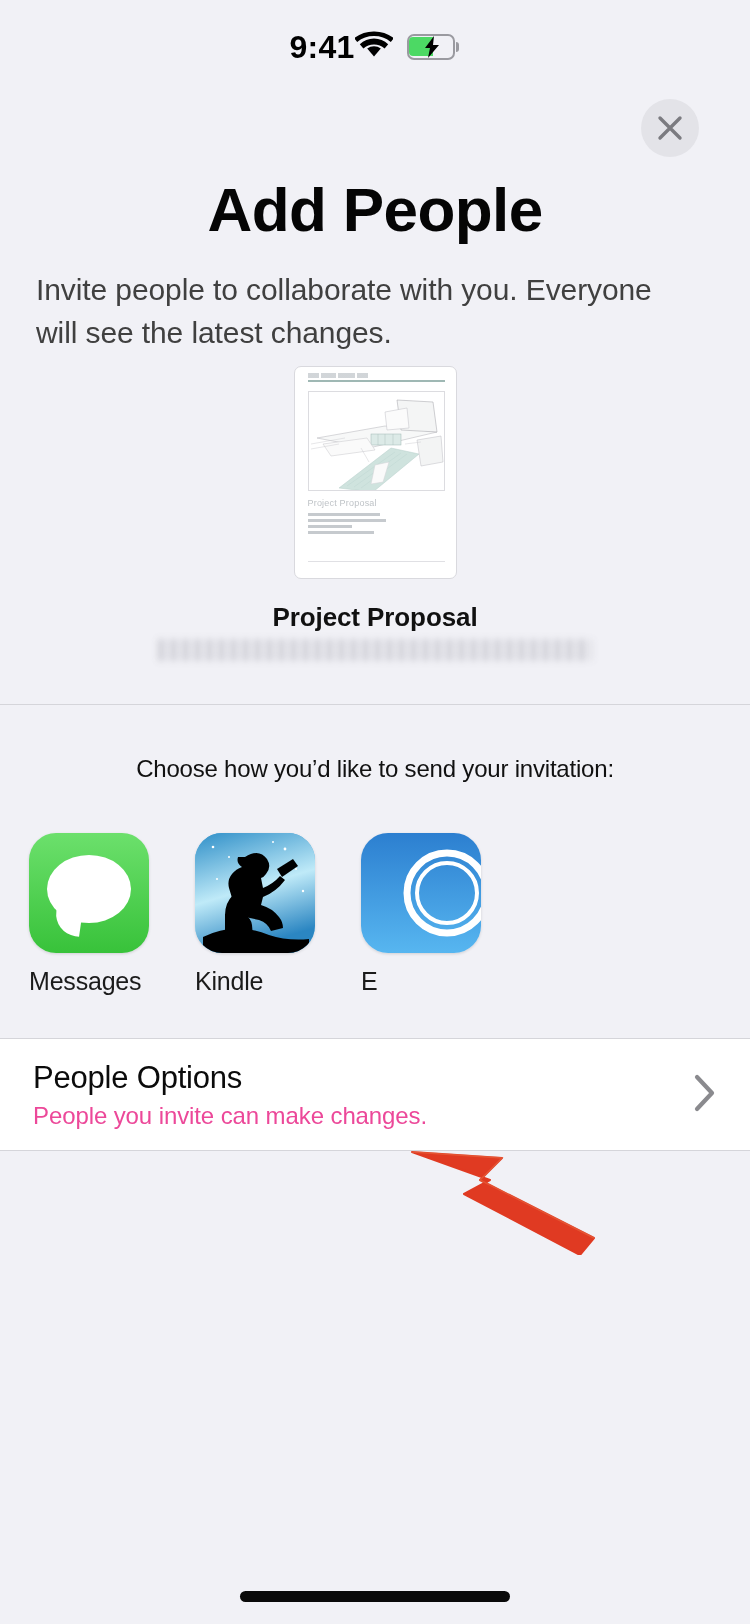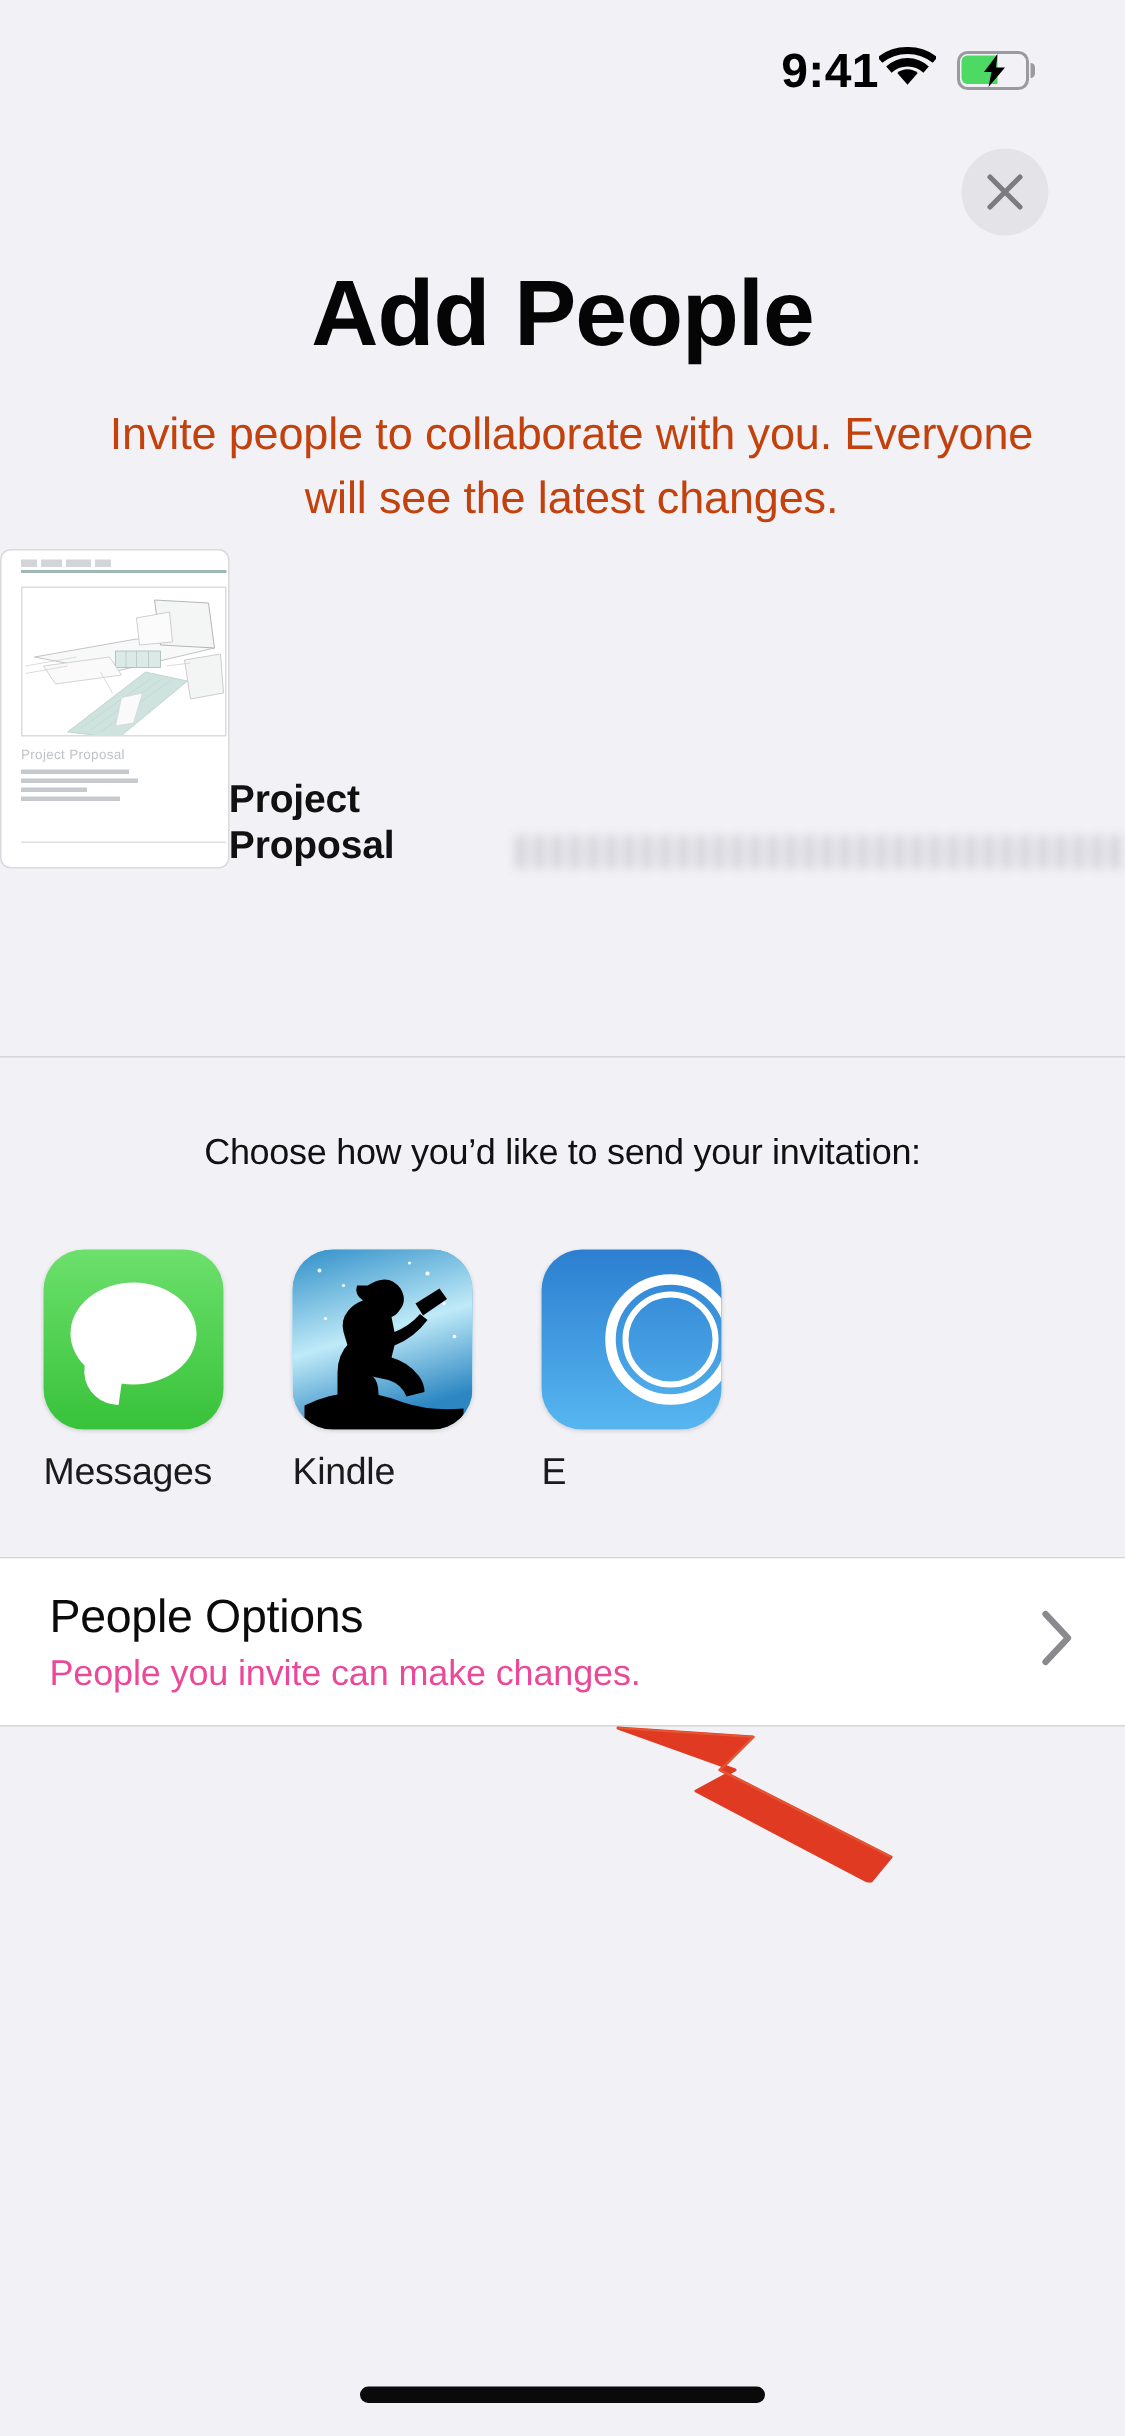--- a/index.html
+++ b/index.html
@@ -25,21 +25,21 @@
   }
 
   
   .status-bar {
     position: absolute;
     top: 0; left: 0;
     width: 742px;
     height: 88px;
     display: flex;
     align-items: center;
-    justify-content: flex-end;
+    justify-content: center;
     padding: 0 52px 0 58px;
   }
   .status-time {
     font-size: 32px;
     font-weight: bold;
     color: #000;
     letter-spacing: 0.3px;
     margin-top: 6px;
   }
   .status-right {
@@ -107,37 +107,37 @@
     text-align: center;
     font-size: 62px;
     font-weight: bold;
     color: #050505;
     letter-spacing: -0.6px;
     line-height: 74px;
   }
   .page-subtitle {
     position: absolute;
     top: 268px;
-    left: 56px;
+    left: 36px;
     width: 650px;
-    text-align: center;
+    text-align: left;
     font-size: 30px;
-    color: #c2410c;
+    color: #404040;
     line-height: 43px;
     letter-spacing: -0.1px;
   }
 
   
   .doc-preview-wrap {
     position: absolute;
     top: 366px;
     left: 0; width: 750px;
     display: flex;
-    flex-direction: row;
-    align-items: flex-end;
+    flex-direction: column;
+    align-items: center;
   }
   .doc-thumb {
     position: relative;
     width: 163px;
     height: 213px;
     background: #FFFFFF;
     border: 1px solid #D9D9DE;
     border-radius: 7px;
     overflow: hidden;
   }

